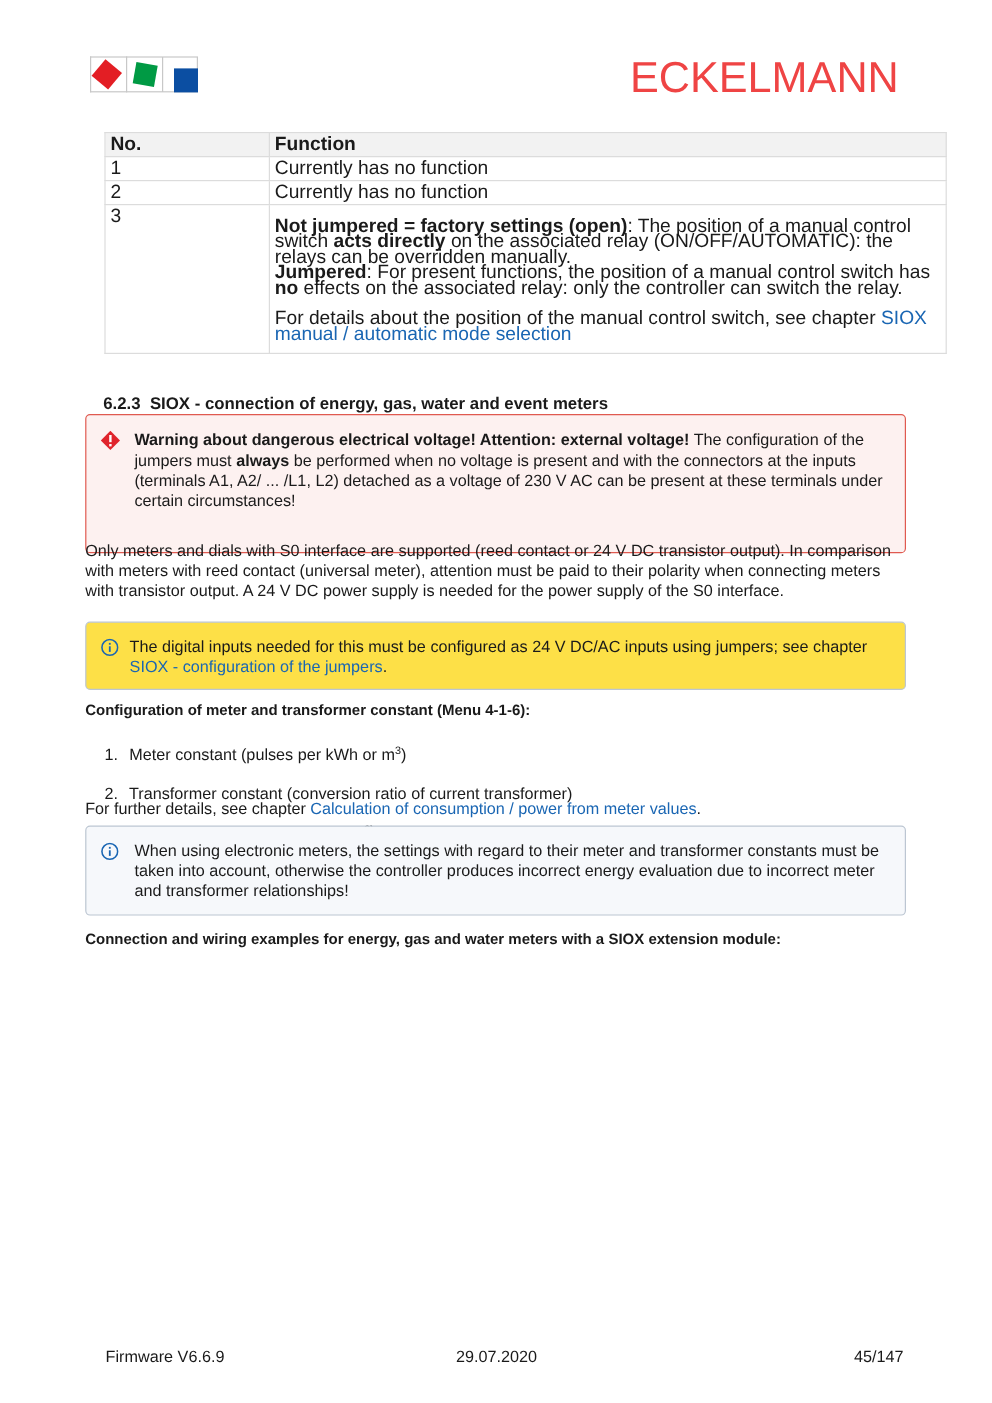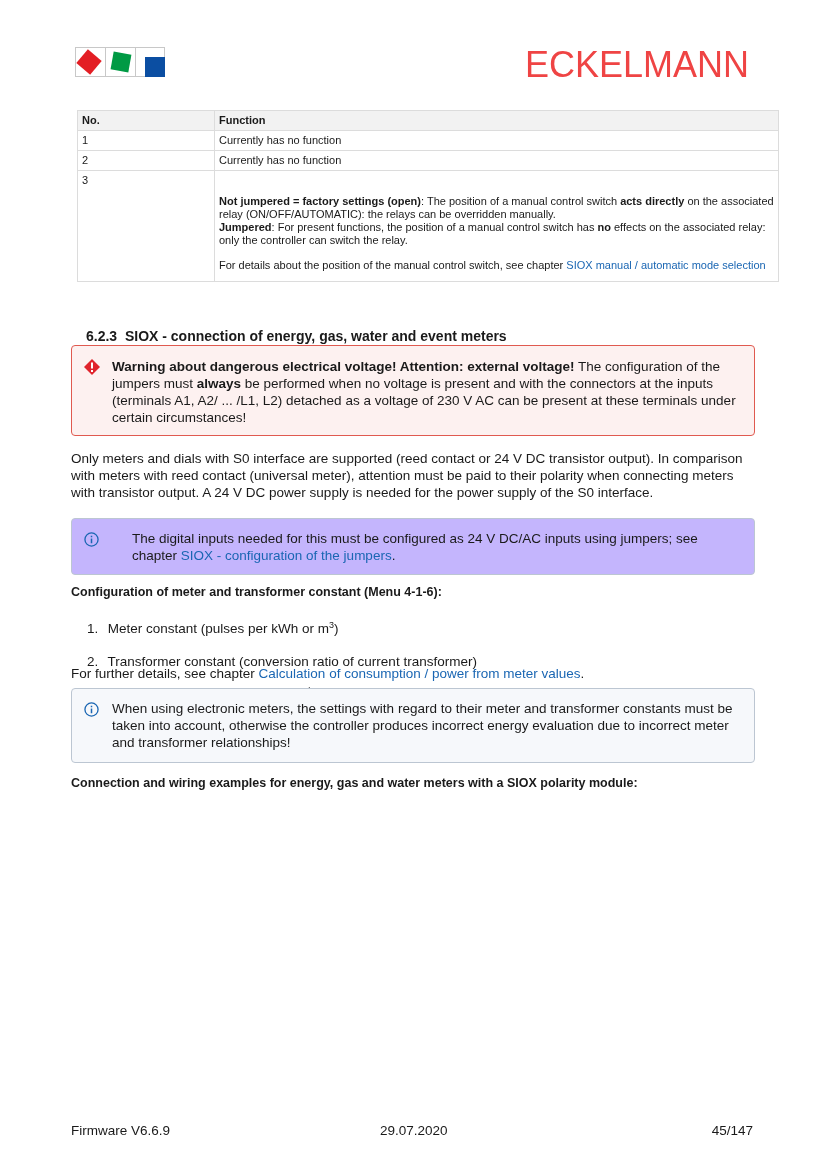--- a/index.html
+++ b/index.html
@@ -9,45 +9,45 @@
   }
   .logo-marks { position: absolute; left: 75px; top: 47px; width: 91px; height: 31px; display: flex; }
   .logo-cell { width: 30px; height: 30px; border: 1px solid #c8c8c8; border-right: none; position: relative; box-sizing: border-box; }
   .logo-cell:last-child { border-right: 1px solid #c8c8c8; }
   .sq { position: absolute; }
   .sq-red { width: 18px; height: 18px; background: #e31e24; left: 4px; top: 5px; transform: rotate(40deg); }
   .sq-green { width: 18px; height: 18px; background: #009a44; left: 6px; top: 5px; transform: rotate(10deg); }
   .sq-blue { width: 20px; height: 20px; background: #0b4ea2; left: 9px; top: 9px; }
   .brand { position: absolute; right: 78px; top: 44px; font-size: 36px; letter-spacing: 0px; color: #ef4444; font-weight: 300; font-family: "Liberation Sans", sans-serif; }
 
-  table.fn-table { position: absolute; left: 77px; top: 110px; width: 702px; border-collapse: collapse; font-size: 11px; }
+  table.fn-table { position: absolute; left: 87px; top: 110px; width: 702px; border-collapse: collapse; font-size: 16px; }
   .fn-table th, .fn-table td { border: 1px solid #dcdcdc; text-align: left; vertical-align: top; padding: 3px 4px; line-height: 13px; }
   .fn-table th { background: #f2f2f2; font-weight: bold; }
   .fn-table td.no { width: 128px; }
-  .fn-table td.long { padding: 24px 4px 9px 4px; }
+  .fn-table td.long { padding: 11px 4px 9px 4px; }
   .link { color: #1a66b3; }
   .gap { height: 12px; }
 
   h3.section { position: absolute; left: 71px; top: 313px; margin: 15px; font-size: 14px; font-weight: bold; }
   .box { position: absolute; left: 71px; width: 684px; border-radius: 4px; box-sizing: border-box; font-size: 13.5px; line-height: 17px; }
-  .warn { top: 345px; height: 91px; border: 1px solid #e05a50; background: #fdf1f0; padding: 12px 10px 0 40px; }
-  .info1 { top: 518px; height: 57px; border: 1px solid #bcc6d2; background: #c4b5fd; padding: 11px 10px 0 60px; }
+  .warn { top: 345px; height: 116px; border: 1px solid #e05a50; background: #fdf1f0; padding: 12px 10px 0 40px; }
+  .info1 { top: 518px; height: 57px; border: 1px solid #bcc6d2; background: #fde047; padding: 11px 10px 0 36px; }
   .info2 { top: 688px; height: 75px; border: 1px solid #bcc6d2; background: #f6f8fb; padding: 11px 10px 0 40px; }
   .box .icon { position: absolute; left: 12px; top: 13px; }
   .para { position: absolute; left: 71px; width: 690px; font-size: 13.5px; line-height: 17px; margin: 0; }
   .p1 { top: 450px; }
   .cfg-title { top: 584px; font-weight: bold; font-size: 12.5px; }
   ol.cfg-list { position: absolute; left: 71px; top: 604px; margin: 0; padding: 0 0 0 0; list-style: none; font-size: 13.5px; line-height: 17px; }
   ol.cfg-list li { margin: 16px; }
   ol.cfg-list .num { display: inline-block; width: 17px; }
   .further { top: 665px; }
   .conn-title { top: 775px; font-weight: bold; font-size: 12.5px; }
   sup { font-size: 9px; vertical-align: 5px; line-height: 0; }
   .footer { position: absolute; top: 1123px; font-size: 13.5px; }
-  .f-left { left: 71px; }
+  .f-left { left: 88px; }
   .f-mid { left: 380px; }
   .f-right { right: 74px; }
 </style>
 </head>
 <body>
 
 <div class="logo-marks">
   <div class="logo-cell">
       <div class="sq sq-red"></div>
     </div>
@@ -126,17 +126,17 @@
   <span class="icon">
     <svg width="15" height="15" viewBox="0 0 16 16">
         <circle cx="8" cy="8" r="7" fill="none" stroke="#1a66b3" stroke-width="1.4"></circle>
         <rect x="7.2" y="7" width="1.6" height="5" fill="#1a66b3"></rect>
         <rect x="7.2" y="4" width="1.6" height="1.6" fill="#1a66b3"></rect>
       </svg>
   </span>
   <span>When using electronic meters, the settings with regard to their meter and transformer constants must be taken into account, otherwise the controller produces incorrect energy evaluation due to incorrect meter and transformer relationships!</span>
 </div>
 
-<p class="para conn-title">Connection and wiring examples for energy, gas and water meters with a SIOX polarity module:</p>
+<p class="para conn-title">Connection and wiring examples for energy, gas and water meters with a SIOX extension module:</p>
 
 <div class="footer f-left">Firmware V6.6.9</div>
 <div class="footer f-mid">29.07.2020</div>
 <div class="footer f-right">45/147</div>
 
 </body></html>

